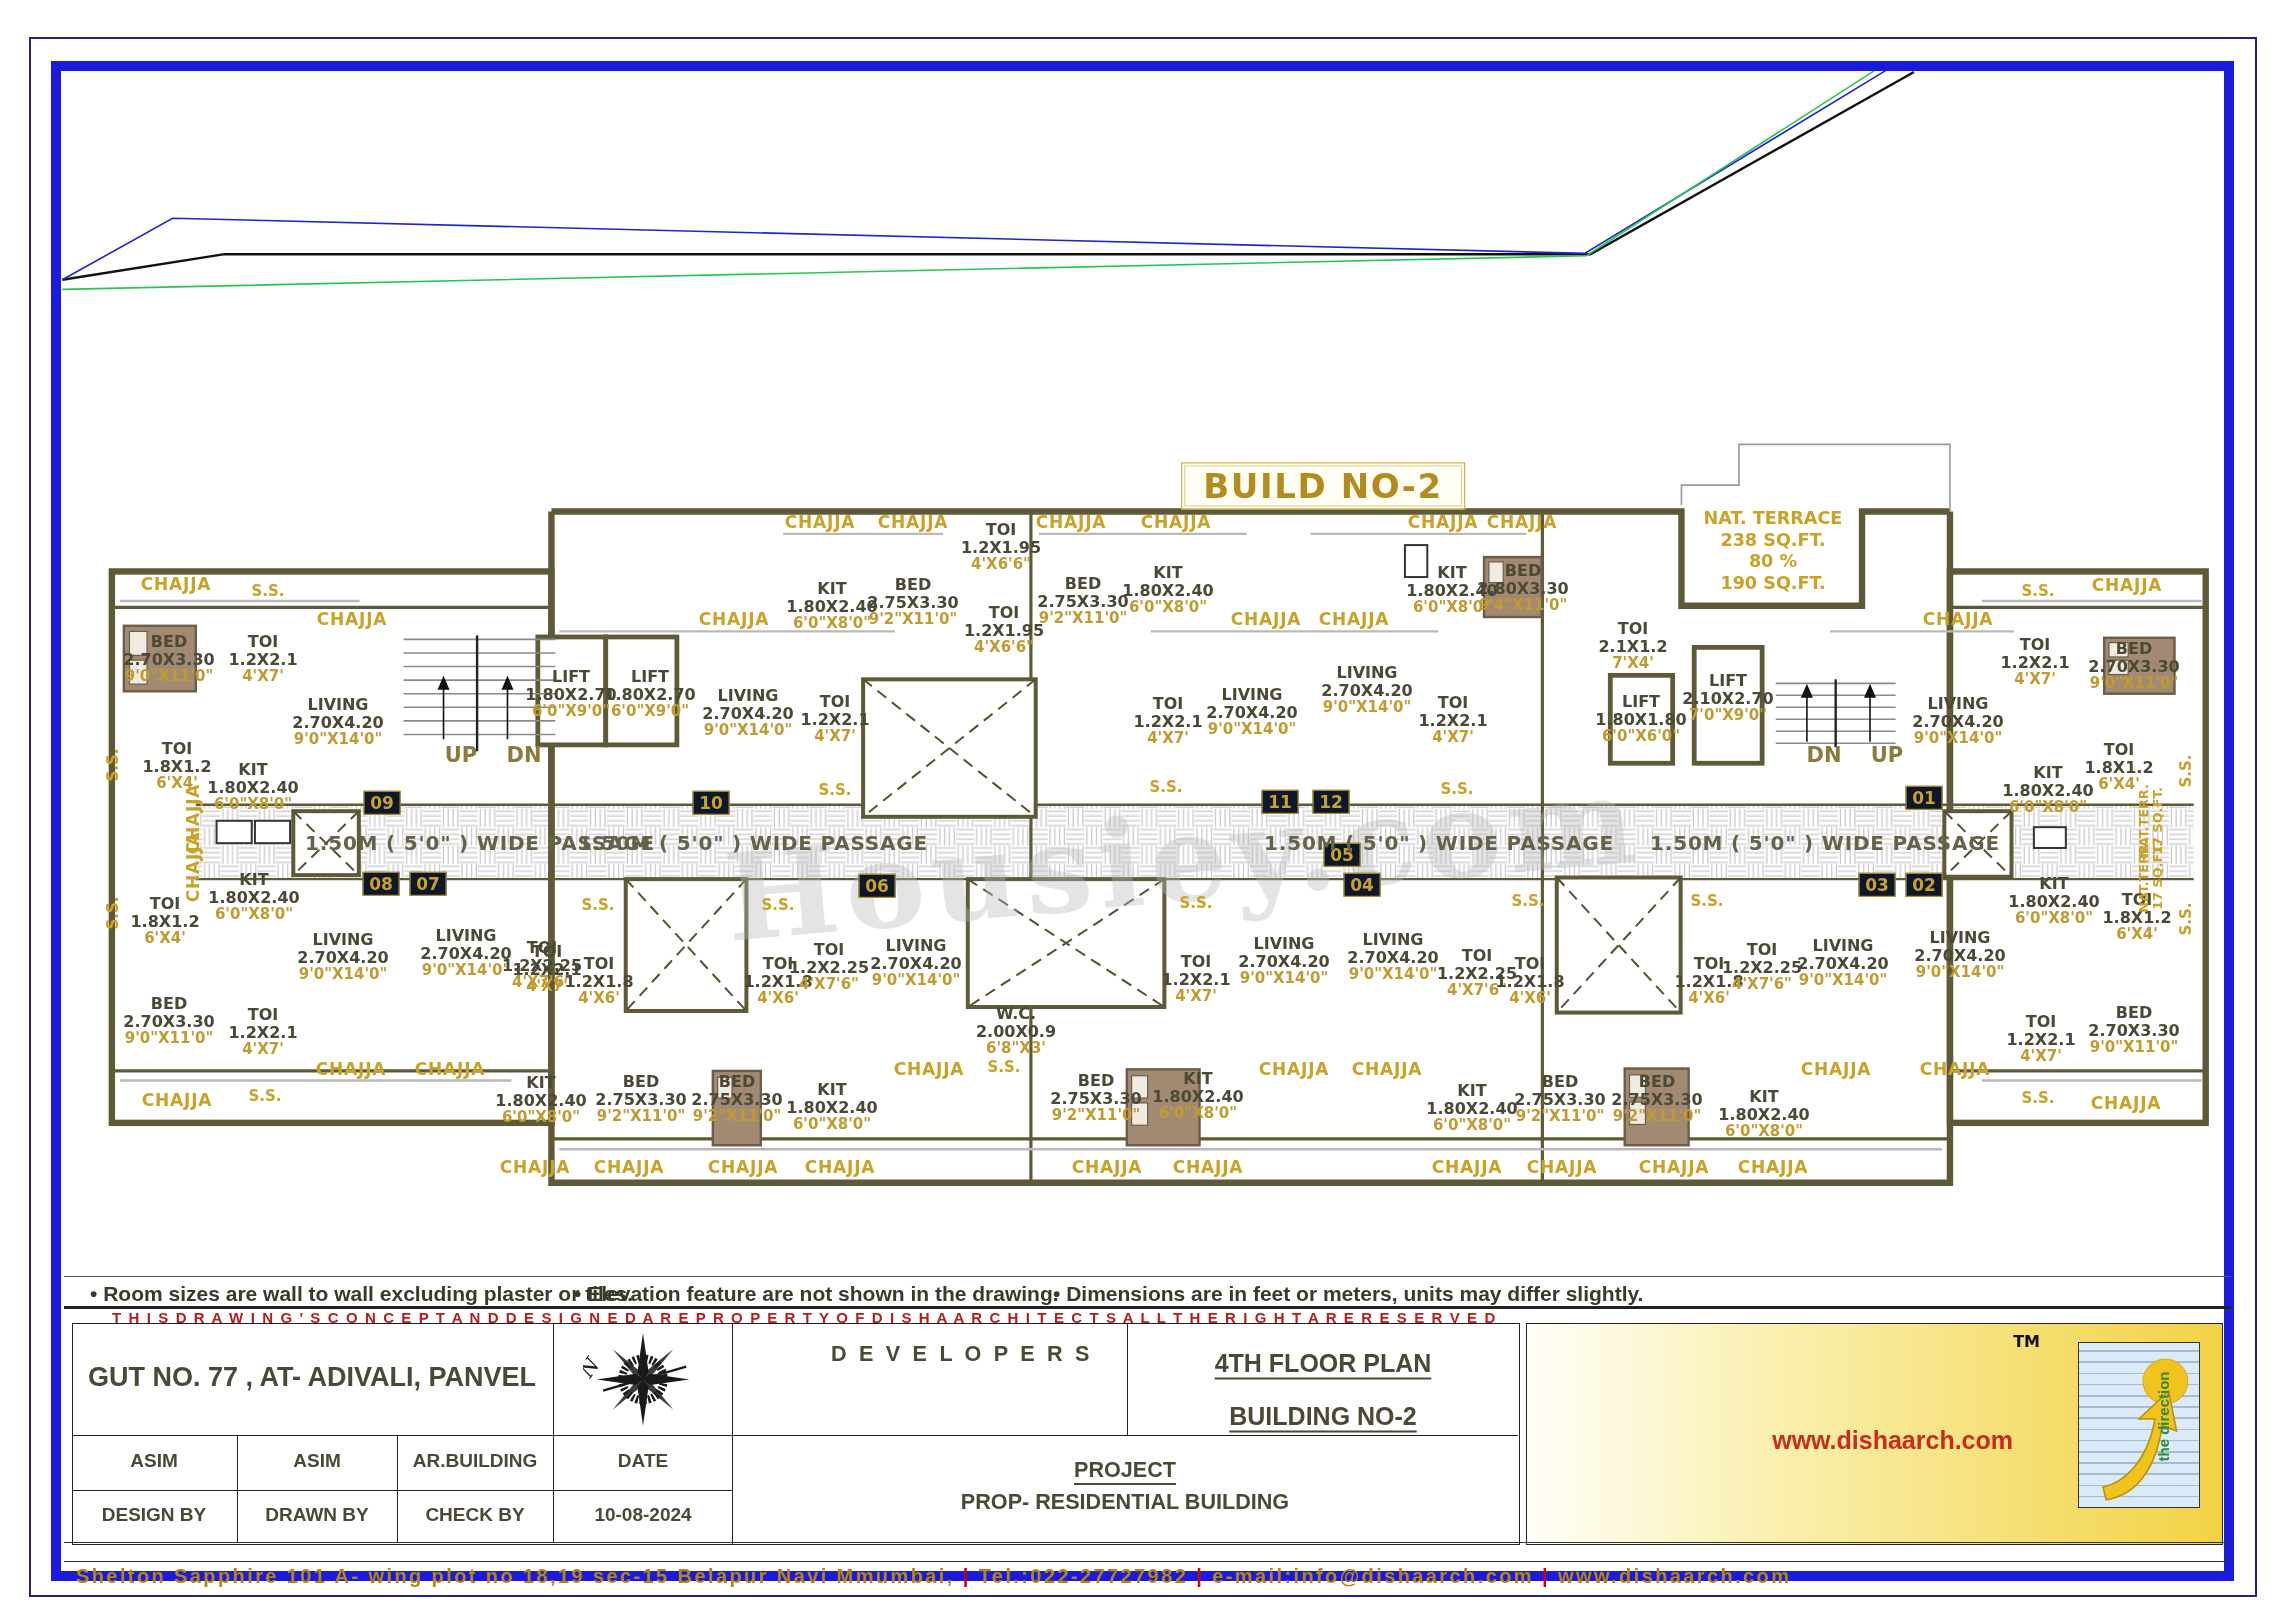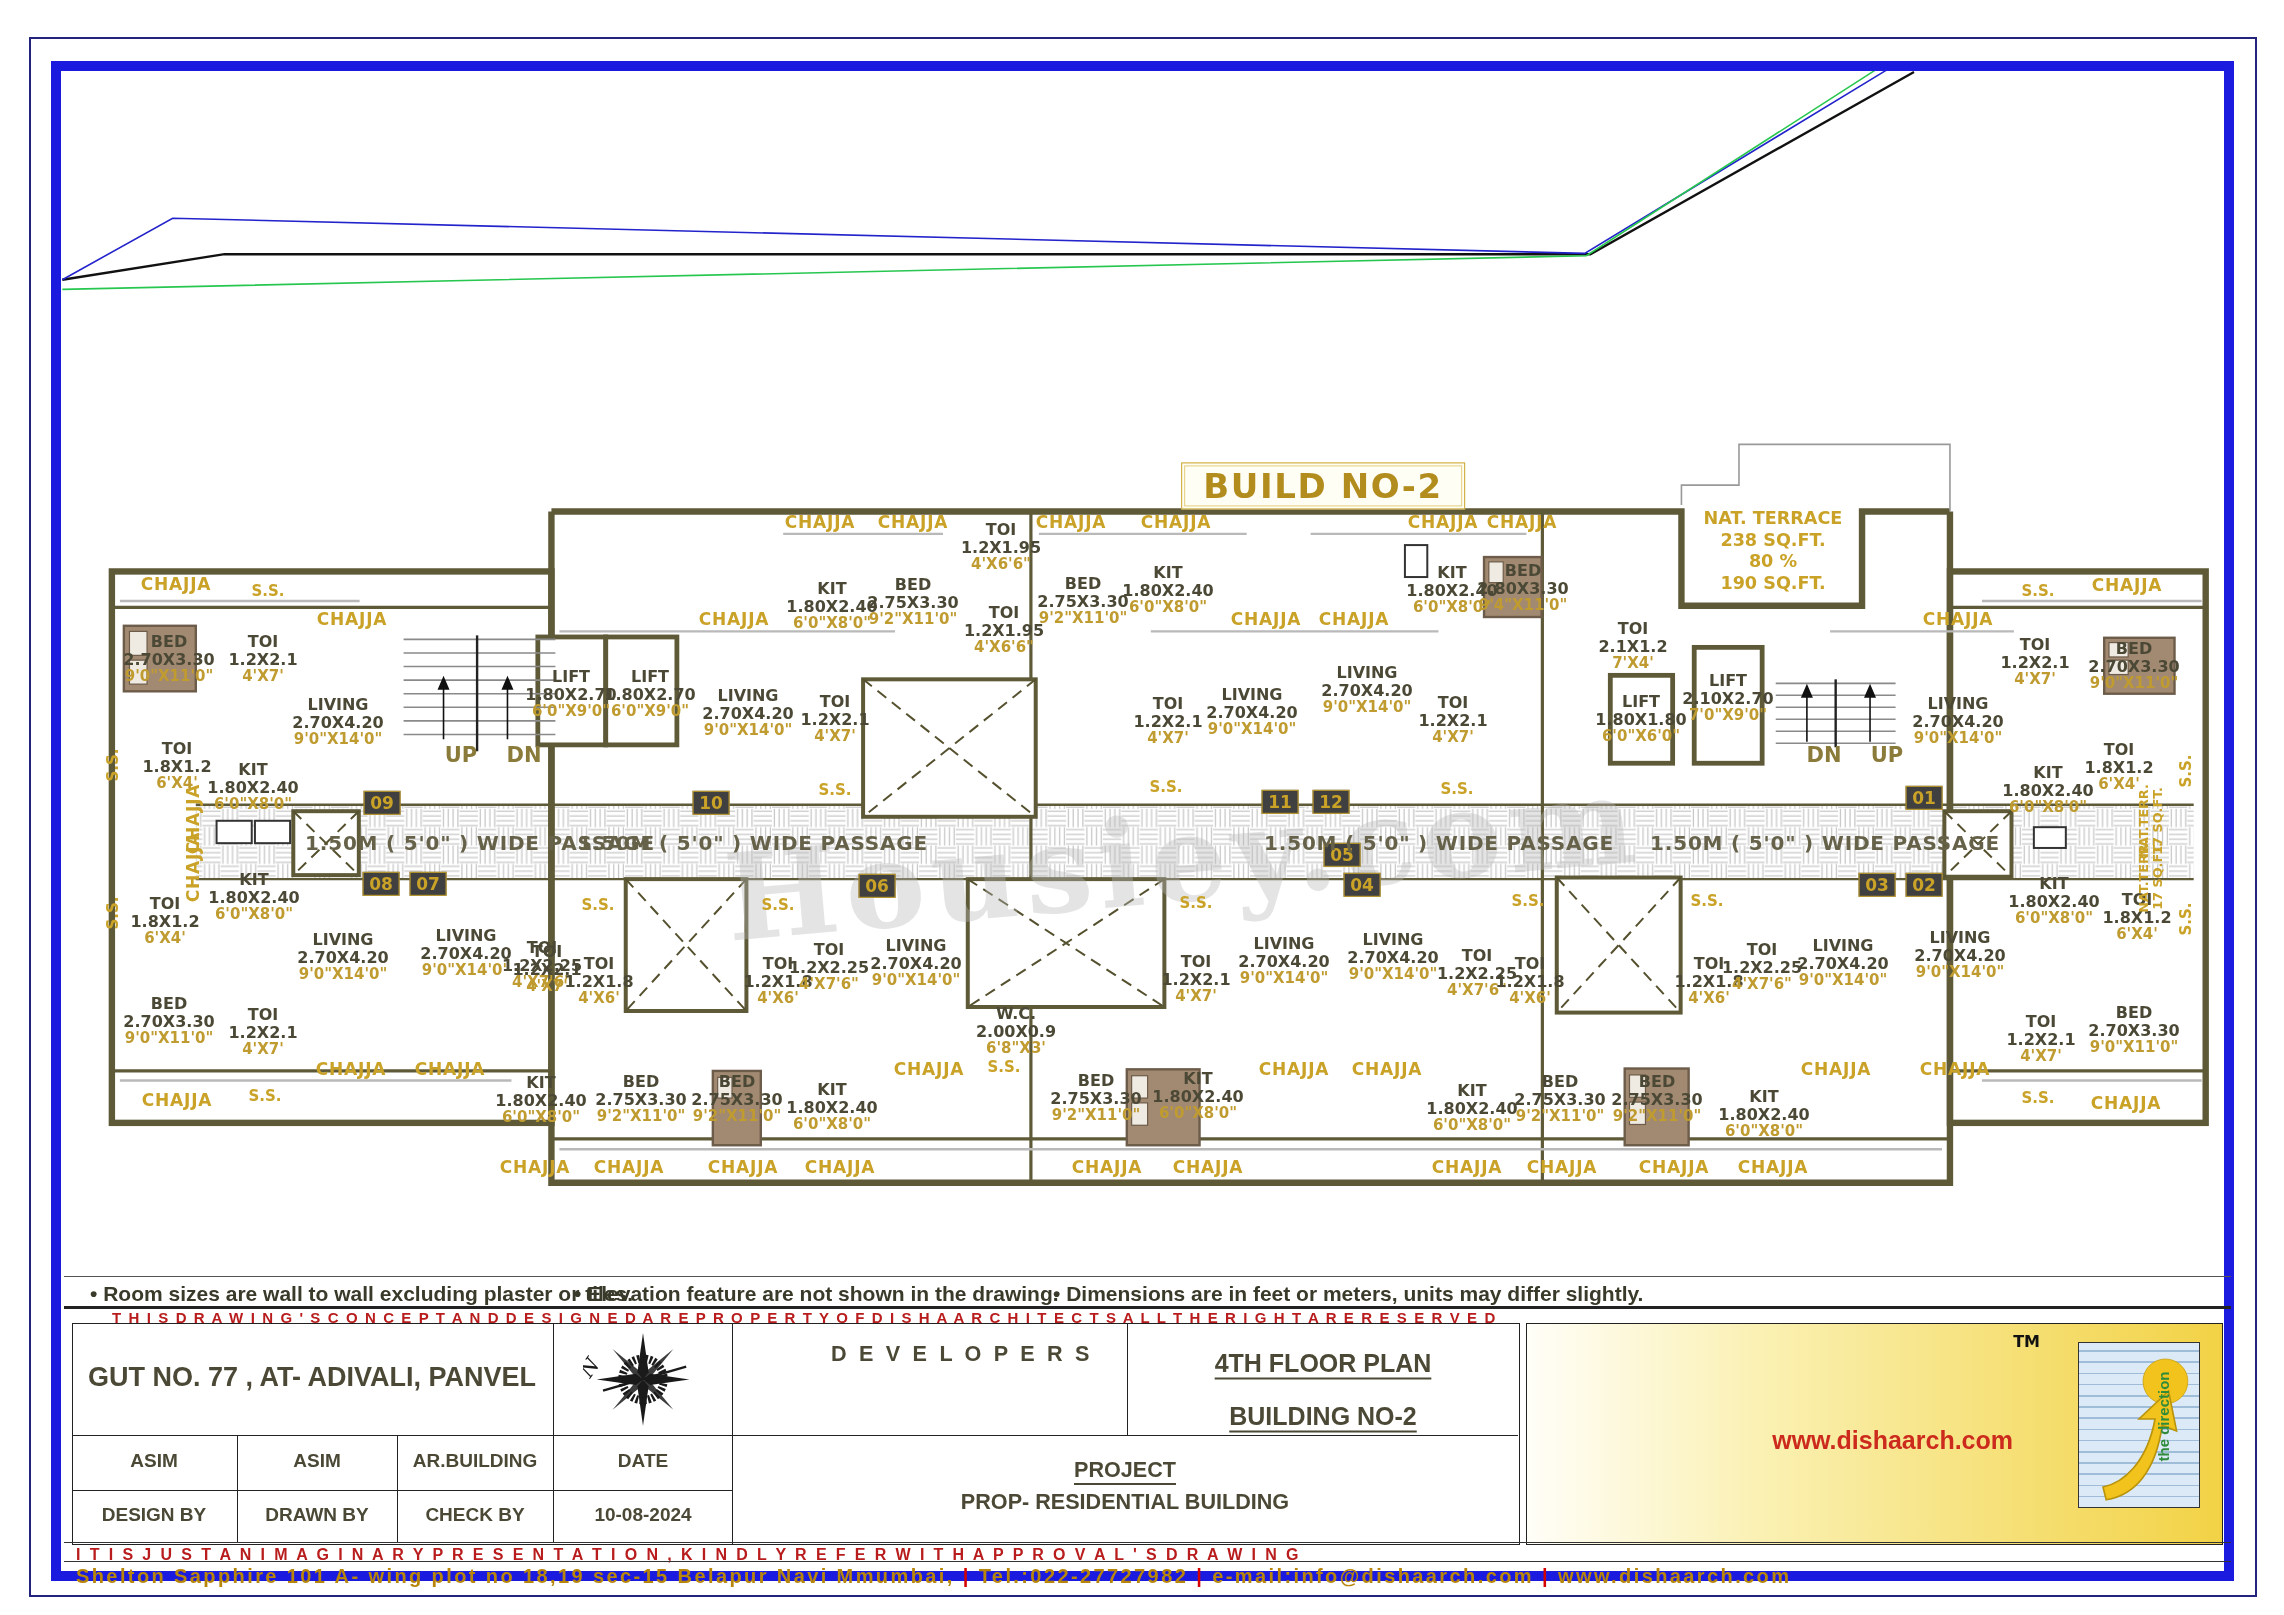--- a/index.html
+++ b/index.html
@@ -9,21 +9,21 @@
   .frame-outer{position:absolute;left:29px;top:37px;right:27px;bottom:19px;border:2.4px solid #23237e;}
   .frame-inner{position:absolute;left:51px;top:61px;right:50px;bottom:35px;border:10.4px solid #1b1be0;}
   
   .lbl{position:absolute;transform:translate(-50%,-50%);text-align:center;white-space:nowrap;}
   .room{font:bold 16px/17.6px "DejaVu Sans",sans-serif;color:#4b4936;}
   .room .imp{color:#bf9b30;font-size:15px;}
   .chajja{font:bold 17px/17px "DejaVu Sans",sans-serif;color:#c9a227;letter-spacing:0.8px;}
   .chajja.v{transform:translate(-50%,-50%) rotate(-90deg);}
   .ss{font:bold 15px/15px "DejaVu Sans",sans-serif;color:#c9a227;}
   .ss.v{transform:translate(-50%,-50%) rotate(-90deg);}
-  .unitbox{font:bold 17px/22.4px "DejaVu Sans",sans-serif;color:#c9a227;background:#404040;
+  .unitbox{font:bold 17px/22.4px "DejaVu Sans",sans-serif;color:#c9a227;background:#0f172a;
            border:1.6px solid #c9a227;padding:0 5.6px;}
   .passage{font:bold 20px/20px "DejaVu Sans",sans-serif;color:#66624a;letter-spacing:0.8px;}
   .updn{font:bold 21px/21px "DejaVu Sans",sans-serif;color:#8a7b3a;margin-left:17px;}
   .terr{font:bold 17.6px/21.6px "DejaVu Sans",sans-serif;color:#c9a227;}
   .terrsmall{font:bold 12.8px/13.6px "DejaVu Sans",sans-serif;color:#c9a227;transform:translate(-50%,-50%) rotate(-90deg);}
   #watermark{font:bold 120px/120px "DejaVu Serif",serif;color:rgba(185,185,185,0.38);
              letter-spacing:6.4px;transform:translate(-50%,-50%) rotate(-5deg);}
   #build-title{font:bold 34px/42px "DejaVu Sans",sans-serif;color:#b28d1e;background:#fffef5;
                border:1.6px solid #c9a227;outline:0.8px solid #e4cd7e;outline-offset:-4.8px;padding:1.6px 21px;letter-spacing:1.6px;}
   
@@ -659,19 +659,18 @@
     <span class="url">www.dishaarch.com</span>
     <span class="logo">
       <svg width="120" height="164" viewBox="0 0 150 205">
         <circle cx="108" cy="48" r="28" fill="#f2c31c" stroke="#caa10e"></circle>
         <path d="M30,180 C55,175 85,150 95,95 L75,95 L112,60 L122,110 L104,103 C96,160 70,190 34,196 Z" fill="#f2c31c" stroke="#b8930c" stroke-width="2"></path>
       </svg>
     </span>
     <span class="dir">the direction</span>
   </div>
 
-  <span class="spaced" style="left:76px;top:1547px;letter-spacing:2.4px;font-size:16px">I T   I S   J U S T   A N   I M A G I N A R Y   P R E S E N T A T I O N , K I N D L Y   R E F E R   W I T H   A P P R O V A L ' S   D R A W I N G</span>
   <div style="position:absolute;left:64px;right:53px;top:1542px;border-top:1.6px solid #333"></div>
   <div style="position:absolute;left:64px;right:53px;top:1561px;border-top:1.6px solid #333"></div>
   <div id="addr" style="left:76px;top:1566px">Shelton Sapphire 101 A- wing plot no 18,19 sec-15 Belapur Navi Mmumbai,<span class="pipe">|</span>Tel.:022-27727982<span class="pipe">|</span>e-mail:info@dishaarch.com<span class="pipe">|</span>www.dishaarch.com</div>
 
 </div>
 
 
 </body></html>

